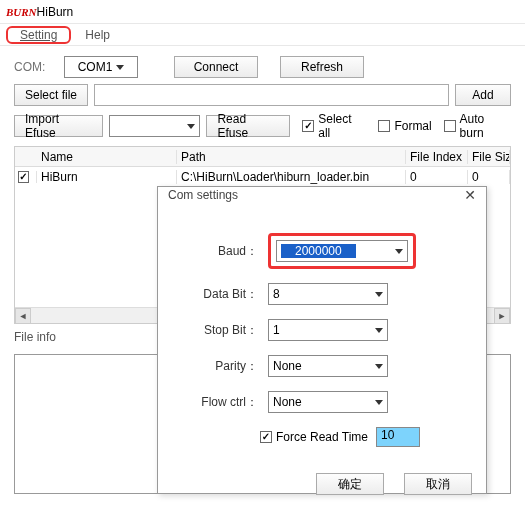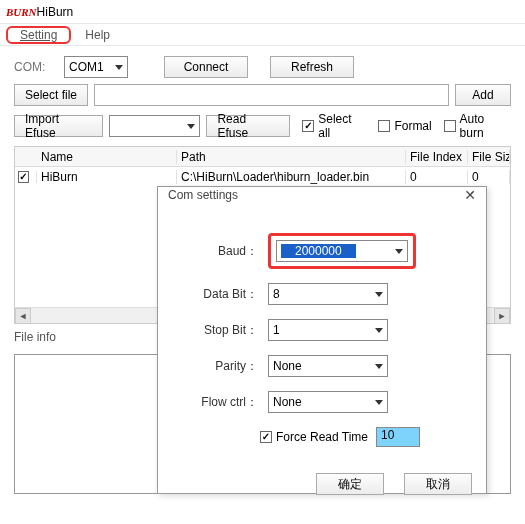--- a/index.html
+++ b/index.html
@@ -199,21 +199,21 @@
 
 <div class="menubar">
   <span class="hl">Setting</span>
   <span>Help</span>
 </div>
 
 <div class="content">
 
   <div class="row">
     <span class="label" style="width:44px;">COM:</span>
-    <div class="select-like" style="width:64px;">
+    <div class="select-like" style="width:74px;justify-content:center;">
       <span>COM1</span>
       <span class="tri"></span>
     </div>
     <div style="width:24px;"></div>
     <div class="btn" style="min-width:84px;">Connect</div>
     <div style="width:10px;"></div>
     <div class="btn" style="min-width:84px;">Refresh</div>
   </div>
 
   <div class="row">

